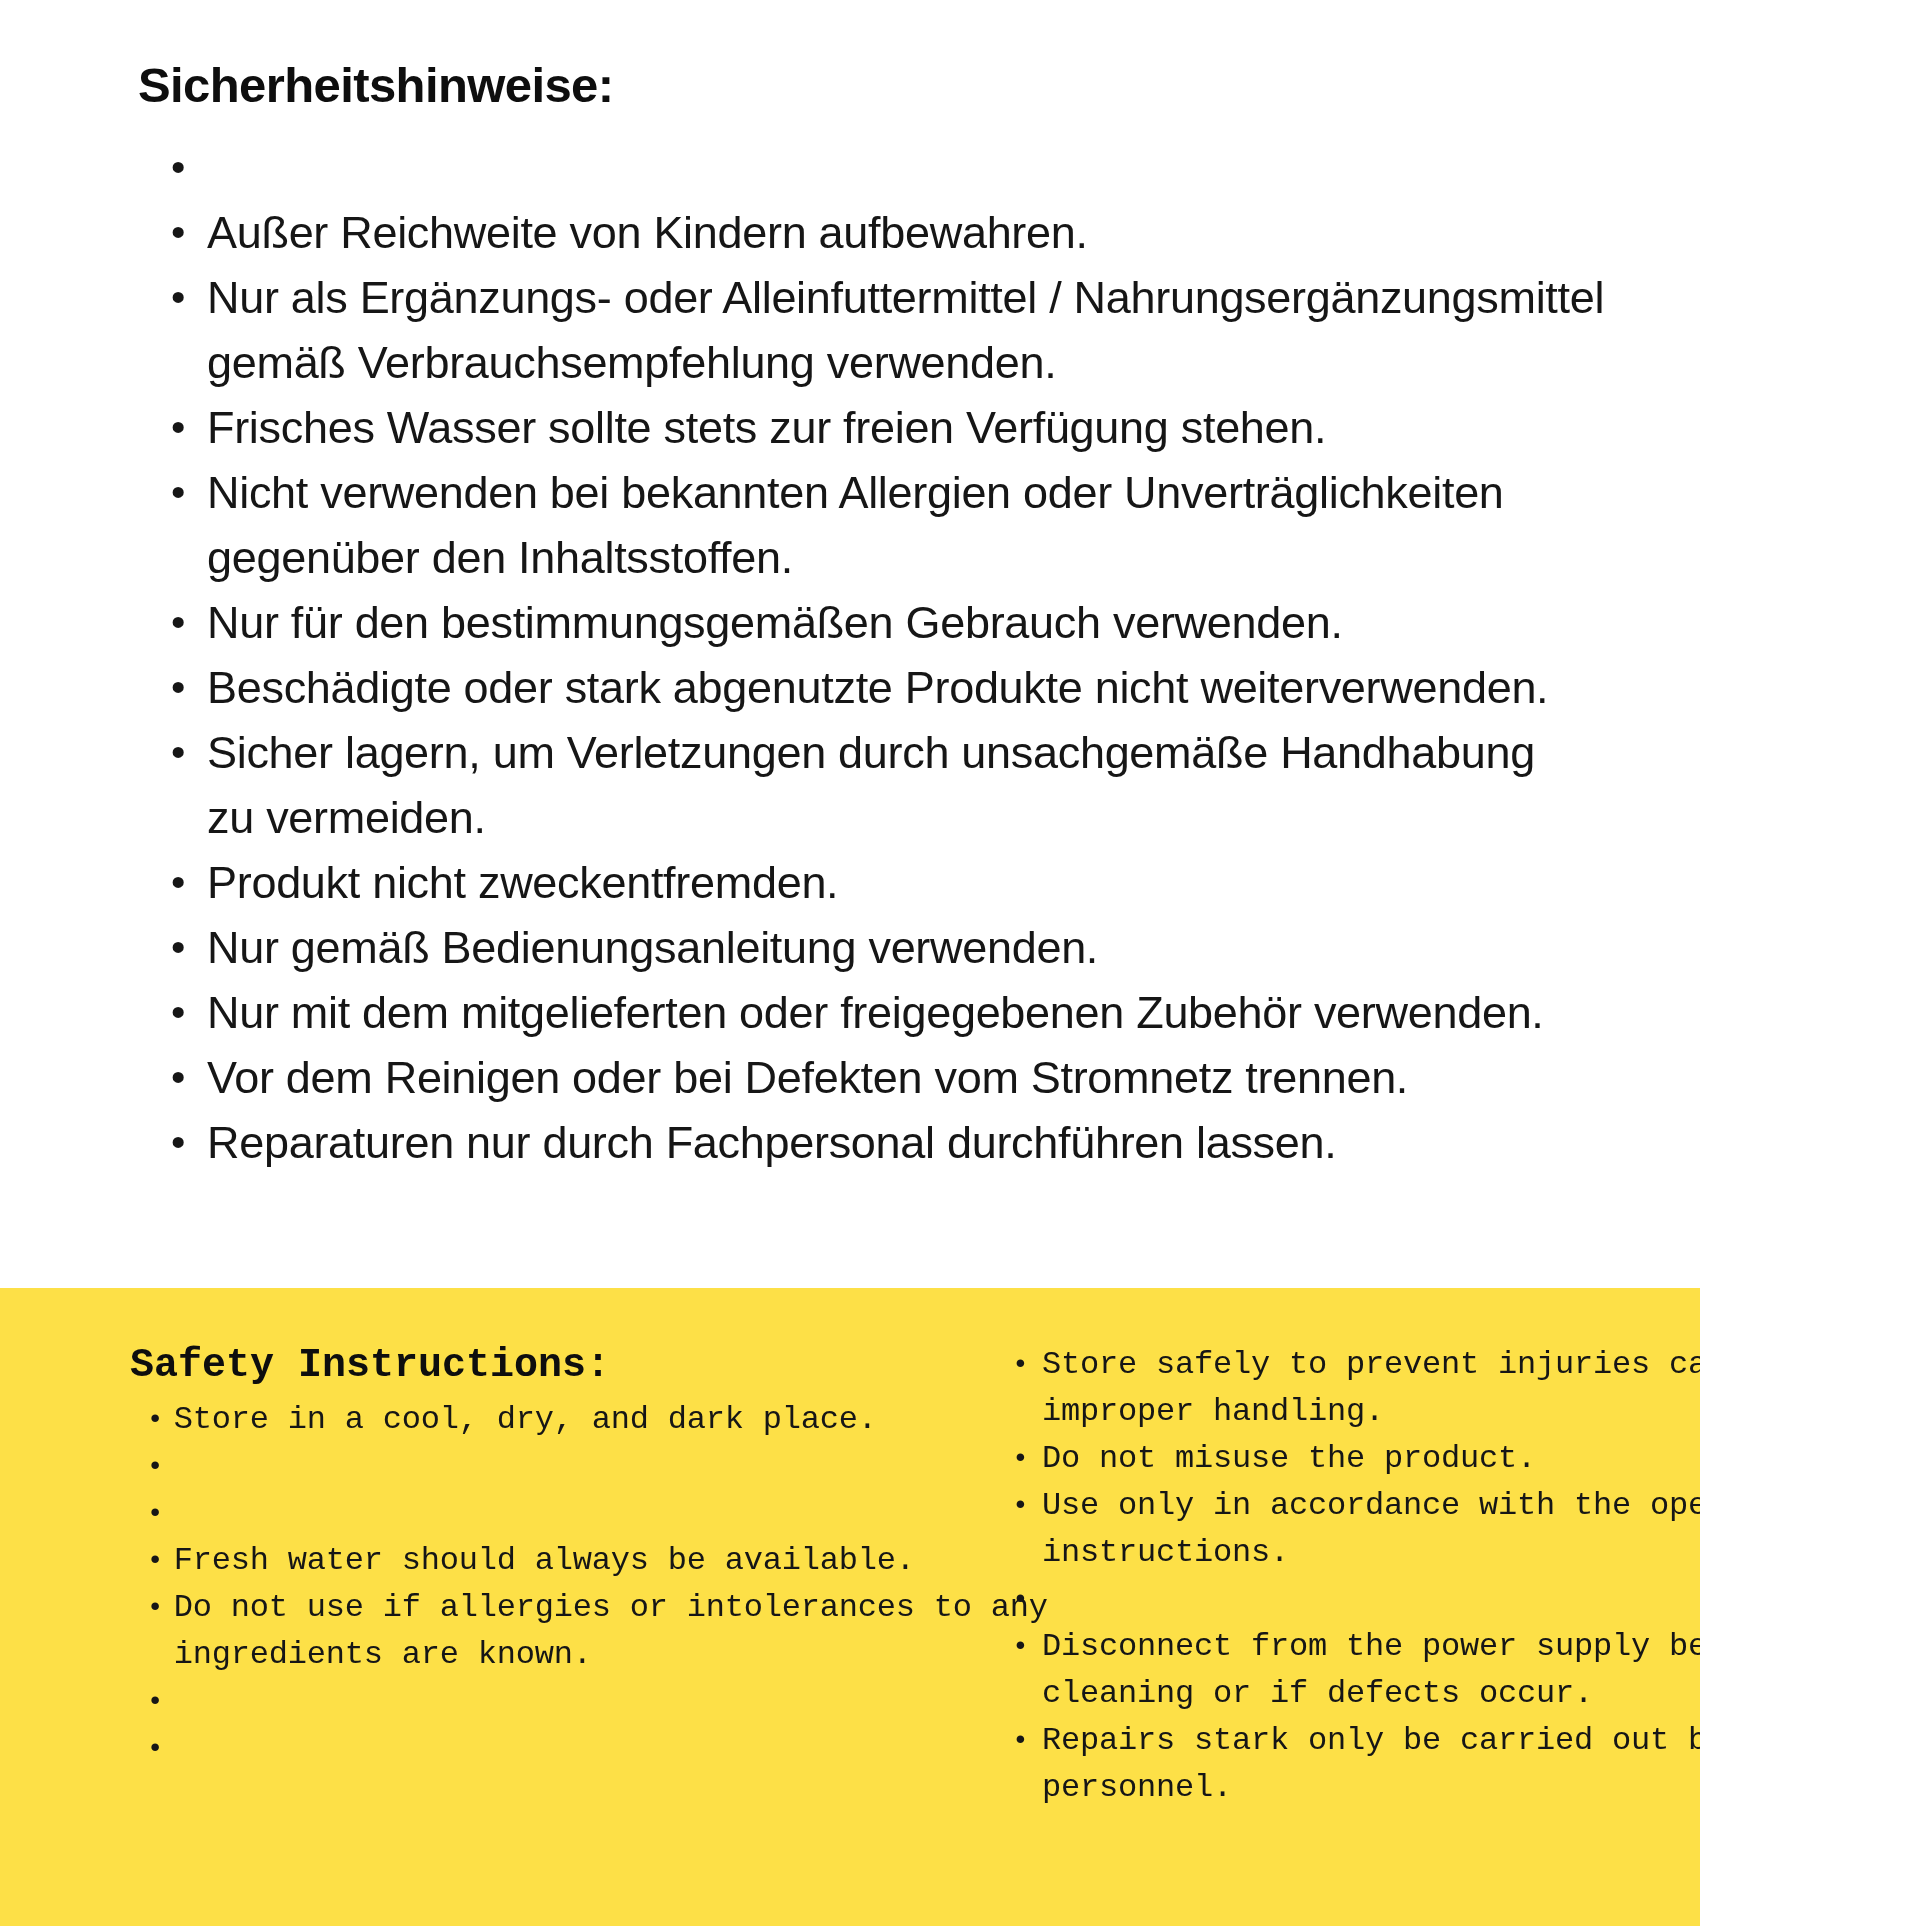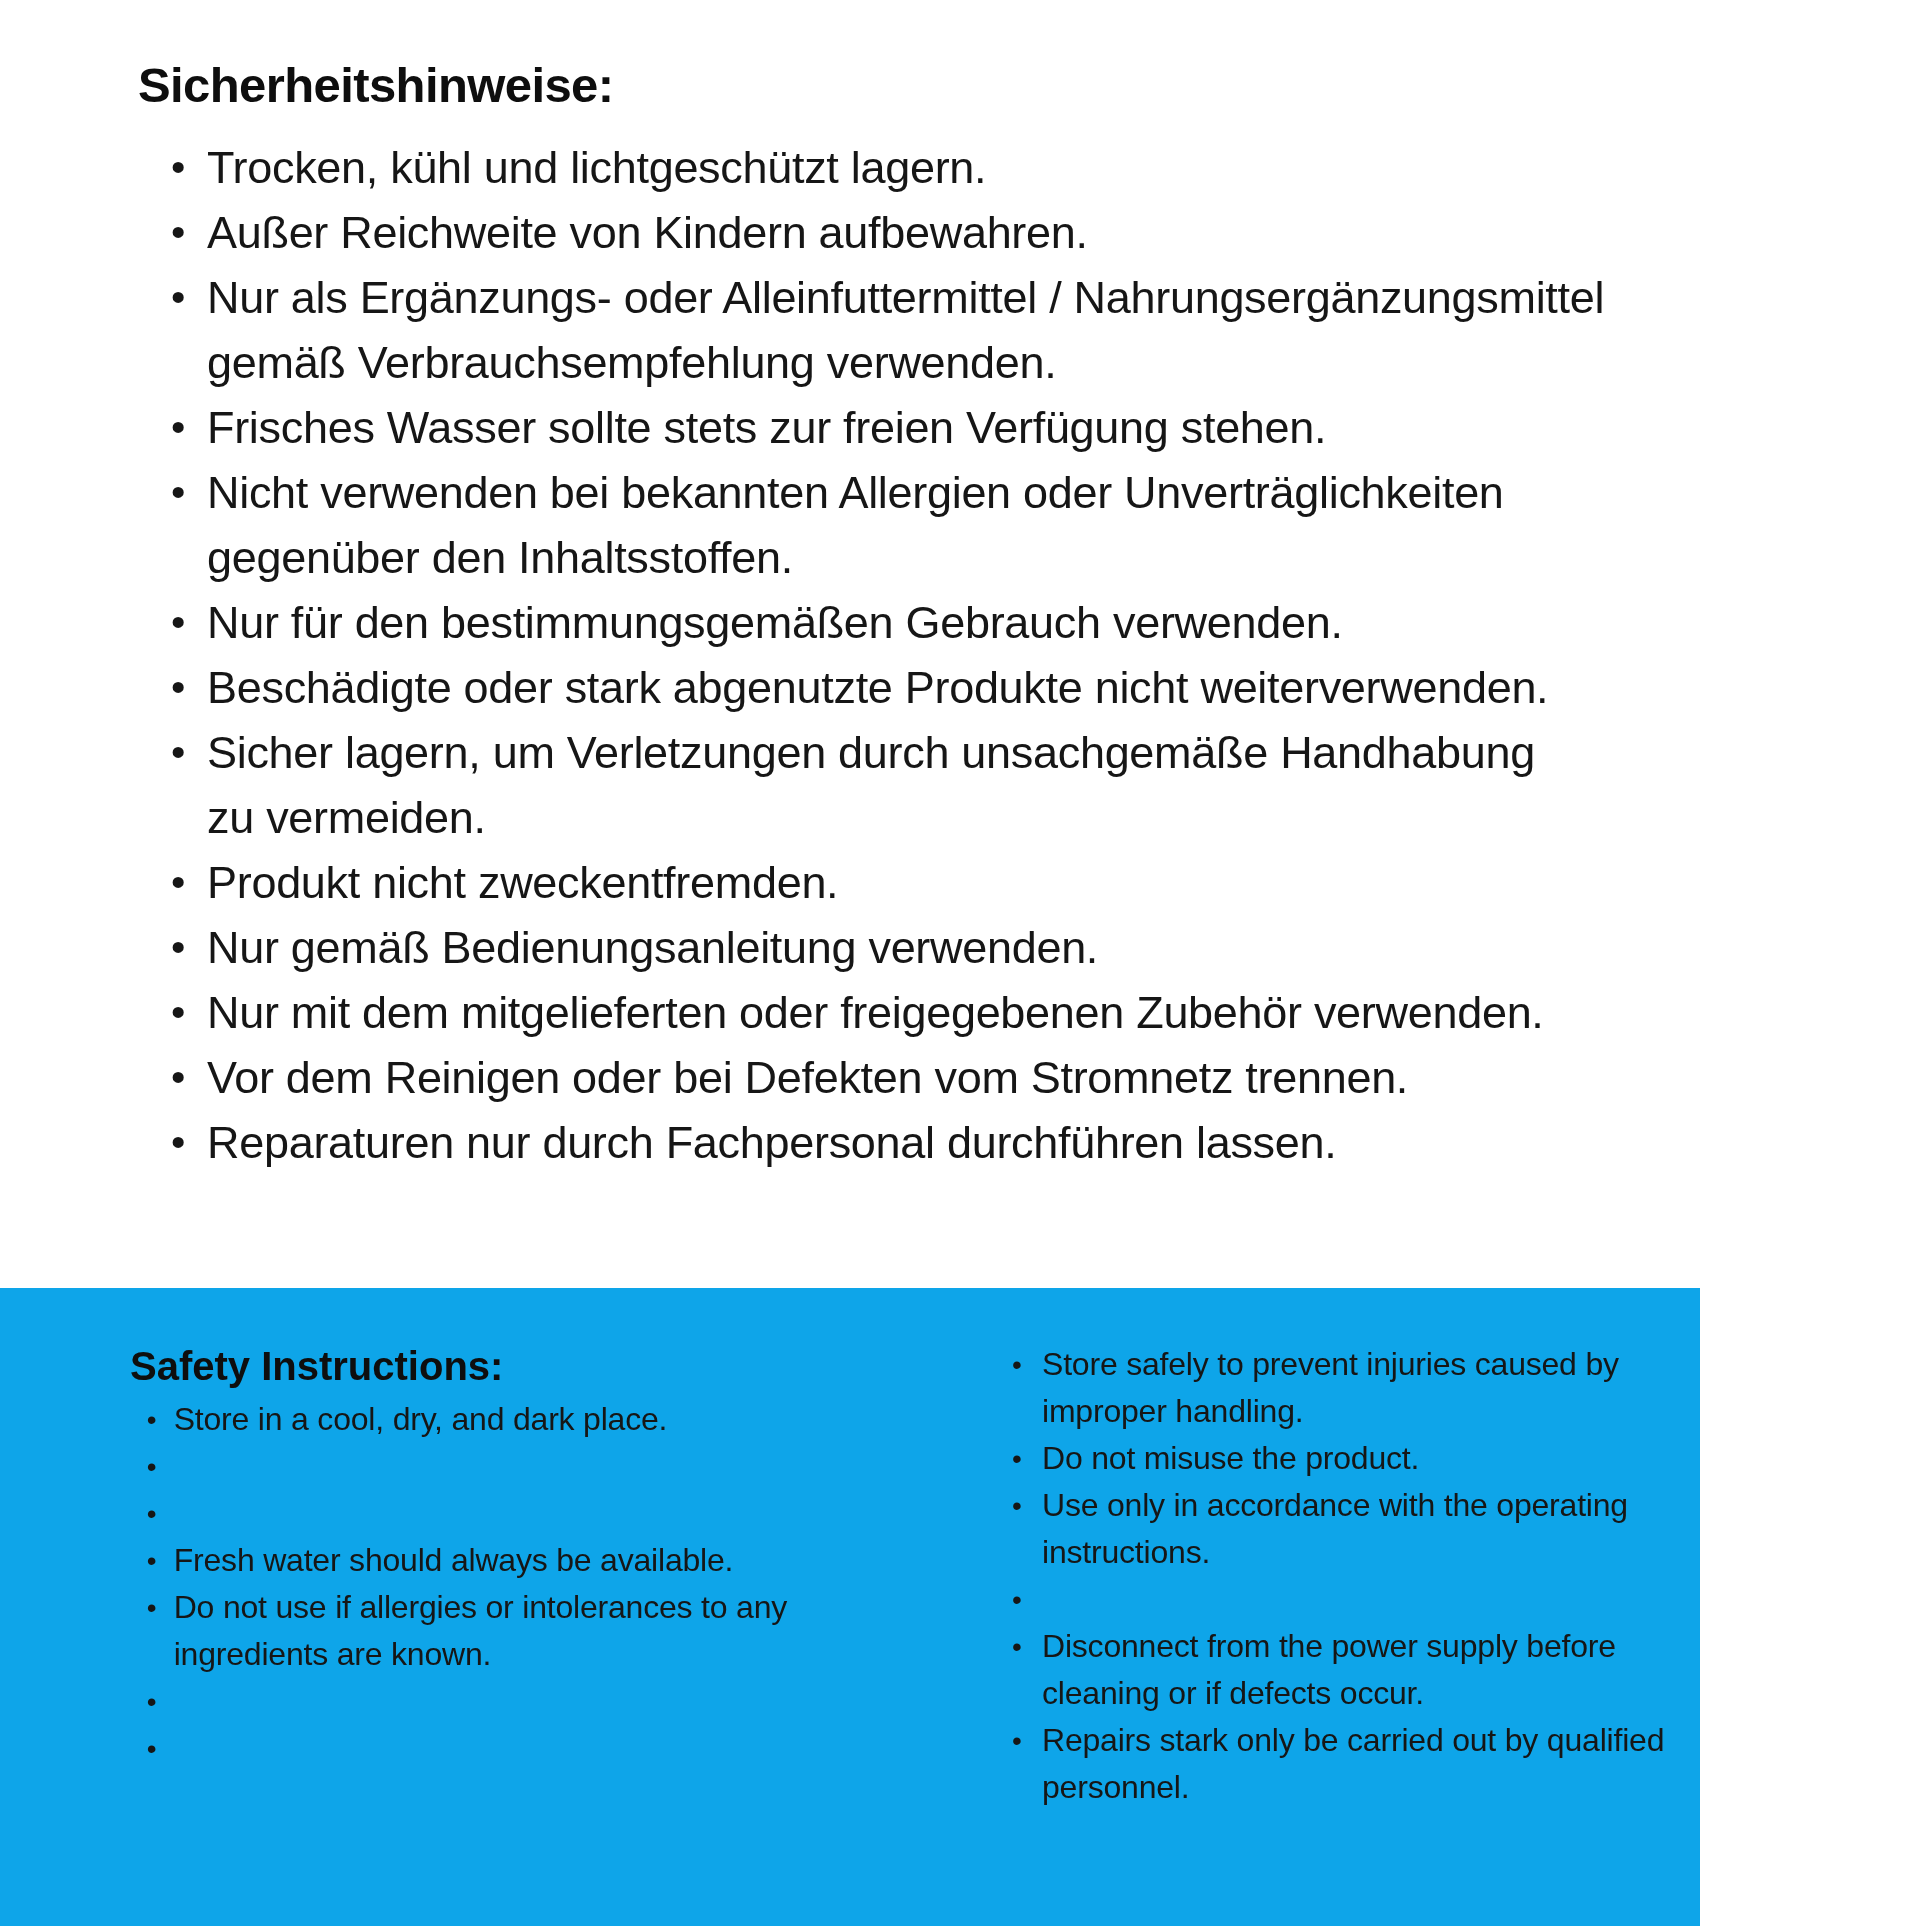--- a/index.html
+++ b/index.html
@@ -51,21 +51,22 @@
     letter-spacing: -0.3px;
   }
 
   
   .english {
     position: absolute;
     left: 0;
     top: 1288px;
     width: 1926px;
     height: 638px;
-    background: #0ea5e9;
+    background: #fde047;
+    font-family: Liberation Mono, monospace;
   }
   .col { position: absolute; }
   .col-left  { left: 130px;  top: 54px; width: 880px; }
   .col-right { left: 1012px; top: 53px; width: 880px; }
   .english h2 {
     margin: 0;
     font-size: 40px;
     line-height: 48px;
     font-weight: 700;
     color: #0e0e0e;
@@ -97,21 +98,20 @@
 <body>
 
 <div class="page">
 
   <section class="german">
     <h1>Sicherheitshinweise:</h1>
     <ul>
 
         <li class="g-item">
           <span class="g-bullet">•</span>
-          <span class="g-text">Trocken, kühl und lichtgeschützt lagern.</span>
         </li>
 
         <li class="g-item">
           <span class="g-bullet">•</span>
           <span class="g-text">Außer Reichweite von Kindern aufbewahren.</span>
         </li>
 
         <li class="g-item">
           <span class="g-bullet">•</span>
           <span class="g-text">Nur als Ergänzungs- oder Alleinfuttermittel / Nahrungsergänzungsmittel

